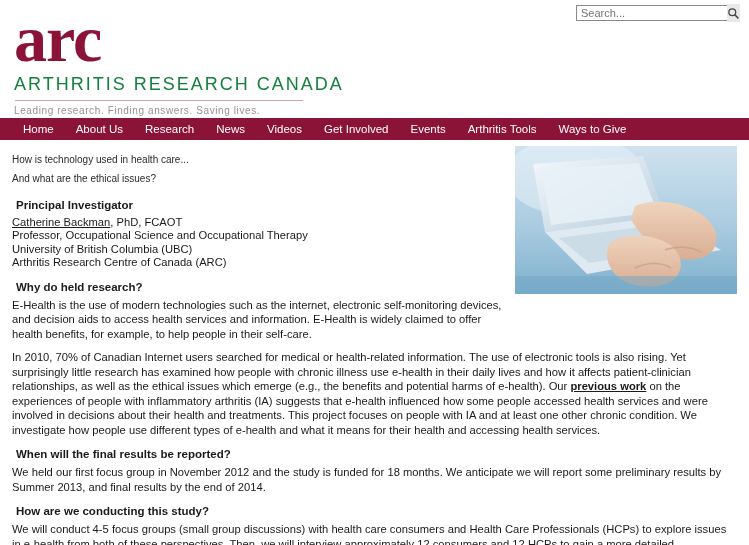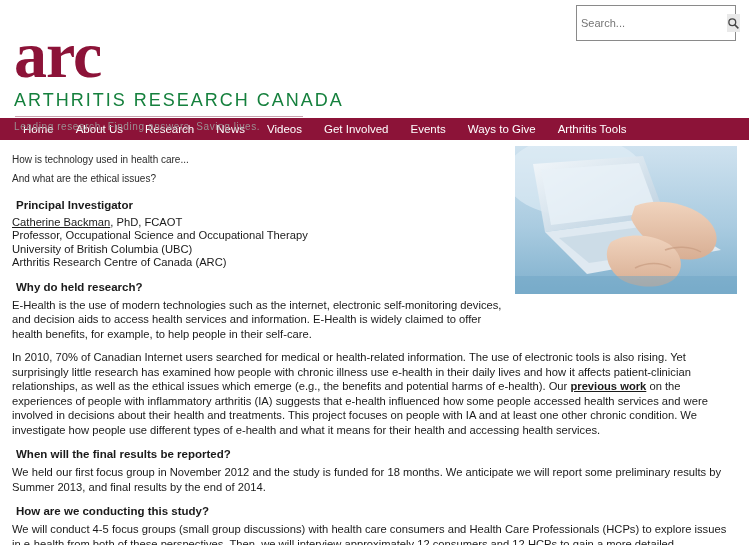--- a/index.html
+++ b/index.html
@@ -17,21 +17,21 @@
   }
 
   
   .header {
     position: relative;
     height: 118px;
     background: #ffffff;
   }
   .logo-wrap {
     position: absolute;
-    left: 14px; top: 22px;
+    left: 14px; top: 6px;
     width: 330px;
   }
   .logo-arc {
     font-family: "Liberation Serif", serif;
     font-size: 66px;
     line-height: 66px;
     font-weight: bold;
     color: #8c1338;
     letter-spacing: -1px;
   }
@@ -53,21 +53,21 @@
     font-family: "Liberation Sans", sans-serif;
     font-size: 10px;
     color: #9b8f92;
     letter-spacing: 0.6px;
   }
 
   
   .search-box {
     position: absolute;
     right: 13px; top: 5px;
-    width: 160px; height: 36px;
+    width: 160px; height: 16px;
     border: 1px solid #8a8a8a;
     background: #fff;
     display: flex;
     align-items: center;
   }
   .search-input {
     flex: 1 1 auto;
     border: 0;
     outline: none;
     height: 18px;
@@ -192,22 +192,22 @@
   </div>
 
   <div class="nav">
     <a class="nav-item">Home</a>
     <a class="nav-item">About Us</a>
     <a class="nav-item">Research</a>
     <a class="nav-item">News</a>
     <a class="nav-item">Videos</a>
     <a class="nav-item">Get Involved</a>
     <a class="nav-item">Events</a>
+    <a class="nav-item">Arthritis Tools</a>
     <a class="nav-item">Ways to Give</a>
-    <a class="nav-item">Arthritis Tools</a>
   </div>
 
   <div class="content">
 
     <div class="hero">
       <svg class="hero-img" viewBox="0 0 222 148" preserveAspectRatio="none">
         <defs>
           <linearGradient id="bg" x1="0" y1="0" x2="0" y2="1">
             <stop offset="0%" stop-color="#cfe2ef"></stop>
             <stop offset="55%" stop-color="#a9cbe0"></stop>

